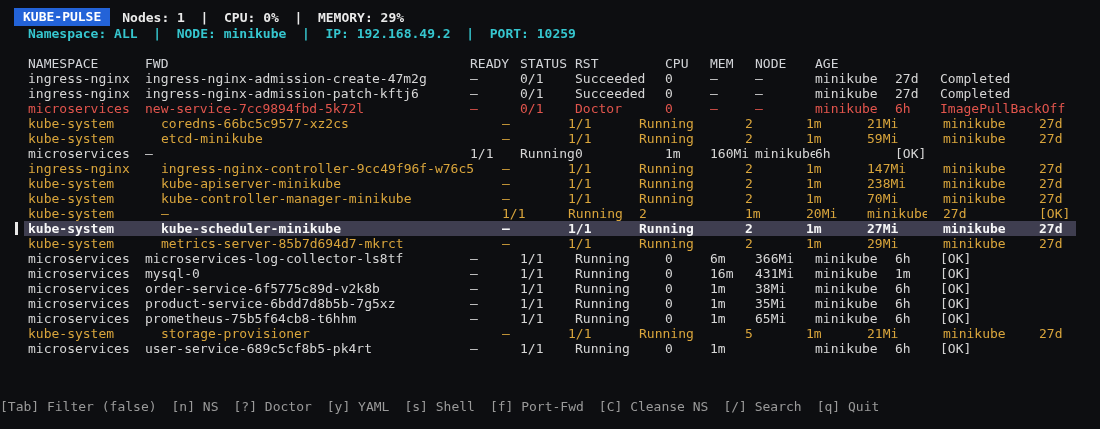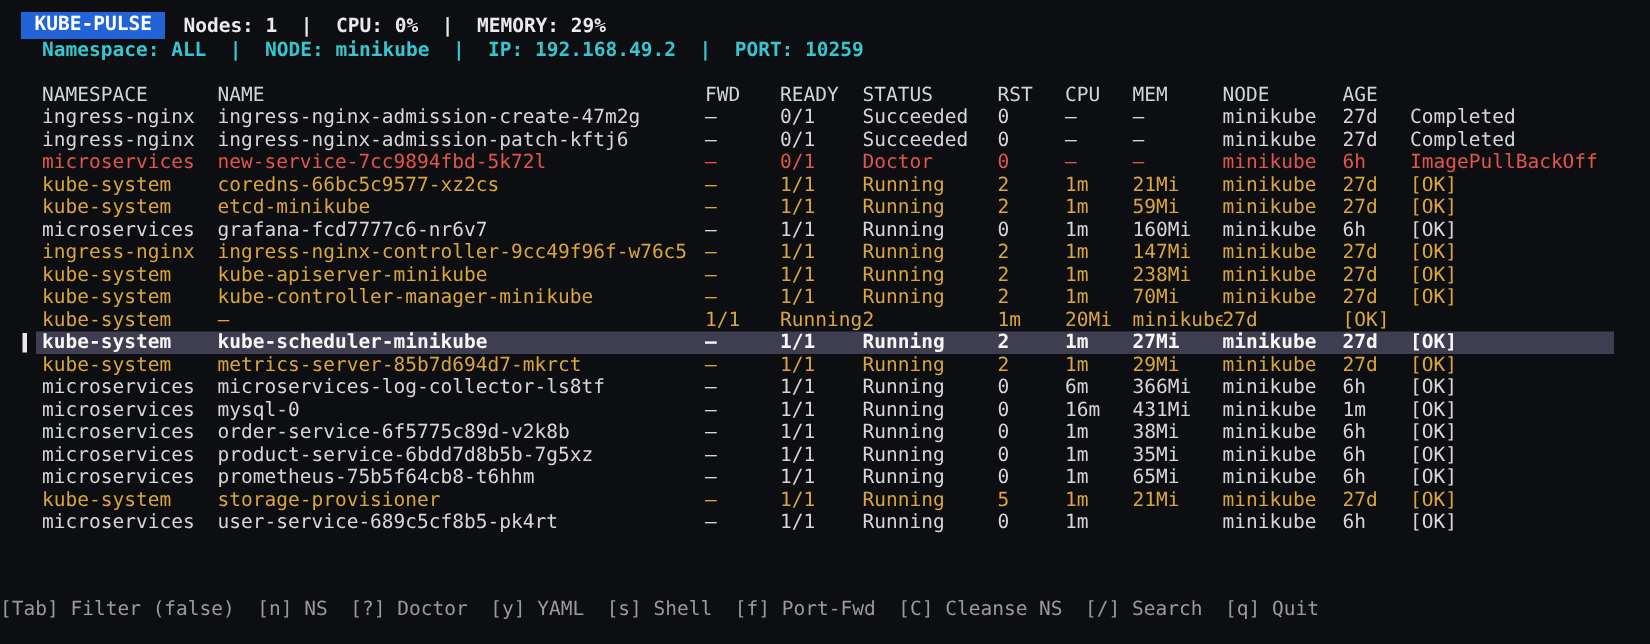--- a/index.html
+++ b/index.html
@@ -37,21 +37,21 @@
     position:relative;
     display:grid;
     grid-template-columns: 117px 325px 50px 55px 90px 45px 45px 60px 80px 45px auto;
     margin:0 24px; padding-left:4px;
     height:15px; line-height:15px;
     white-space:pre;
   }
   .row span { overflow:hidden; }
   .row.header { color: var(--header_text, #d2d4d8); }
   .row.default { color: var(--text, #d6d6d6); }
-  .row.amber { color: var(--amber, #d9a53c); }
+  .row.amber { color: var(--amber, #d9a53c); gap: 16px; }
   .row.red { color: var(--red, #e2554d); }
   .row.selected {
     background: var(--selected_bg, #3f3e50);
     color: var(--selected_text, #f7f7f7);
     font-weight: bold;
   }
   .row.selected::before {
     content:""; position:absolute; left:-9px; top:1px;
     width:3px; height:13px;
     background: var(--cursor, #e8e8e8);
@@ -67,28 +67,28 @@
 <div class="screen">
 
   <div class="title-bar">
     <span class="badge">KUBE-PULSE</span>
     <span class="stats">Nodes: 1  |  CPU: 0%  |  MEMORY: 29%</span>
   </div>
 
   <div class="context-bar">Namespace: ALL  |  NODE: minikube  |  IP: 192.168.49.2  |  PORT: 10259</div>
 
   <div class="table">
-    <div class="row header" id="header-row"><span>NAMESPACE</span><span>NAME</span><span>FWD</span><span>READY</span><span>STATUS</span><span>RST</span><span>CPU</span><span>MEM</span><span>NODE</span><span>AGE</span></div>
+    <div class="row header" id="header-row"><span>NAMESPACE</span><span>FWD</span><span>READY</span><span>STATUS</span><span>RST</span><span>CPU</span><span>MEM</span><span>NODE</span><span>AGE</span></div>
     <div id="rows">
         <div class="row default"><span>ingress-nginx</span><span>ingress-nginx-admission-create-47m2g</span><span>–</span><span>0/1</span><span>Succeeded</span><span>0</span><span>–</span><span>–</span><span>minikube</span><span>27d</span><span>Completed</span></div>
         <div class="row default"><span>ingress-nginx</span><span>ingress-nginx-admission-patch-kftj6</span><span>–</span><span>0/1</span><span>Succeeded</span><span>0</span><span>–</span><span>–</span><span>minikube</span><span>27d</span><span>Completed</span></div>
         <div class="row red"><span>microservices</span><span>new-service-7cc9894fbd-5k72l</span><span>–</span><span>0/1</span><span>Doctor</span><span>0</span><span>–</span><span>–</span><span>minikube</span><span>6h</span><span>ImagePullBackOff</span></div>
         <div class="row amber"><span>kube-system</span><span>coredns-66bc5c9577-xz2cs</span><span>–</span><span>1/1</span><span>Running</span><span>2</span><span>1m</span><span>21Mi</span><span>minikube</span><span>27d</span><span>[OK]</span></div>
         <div class="row amber"><span>kube-system</span><span>etcd-minikube</span><span>–</span><span>1/1</span><span>Running</span><span>2</span><span>1m</span><span>59Mi</span><span>minikube</span><span>27d</span><span>[OK]</span></div>
-        <div class="row default"><span>microservices</span><span>grafana-fcd7777c6-nr6v7</span><span>–</span><span>1/1</span><span>Running</span><span>0</span><span>1m</span><span>160Mi</span><span>minikube</span><span>6h</span><span>[OK]</span></div>
+        <div class="row default"><span>microservices</span><span>–</span><span>1/1</span><span>Running</span><span>0</span><span>1m</span><span>160Mi</span><span>minikube</span><span>6h</span><span>[OK]</span></div>
         <div class="row amber"><span>ingress-nginx</span><span>ingress-nginx-controller-9cc49f96f-w76c5</span><span>–</span><span>1/1</span><span>Running</span><span>2</span><span>1m</span><span>147Mi</span><span>minikube</span><span>27d</span><span>[OK]</span></div>
         <div class="row amber"><span>kube-system</span><span>kube-apiserver-minikube</span><span>–</span><span>1/1</span><span>Running</span><span>2</span><span>1m</span><span>238Mi</span><span>minikube</span><span>27d</span><span>[OK]</span></div>
         <div class="row amber"><span>kube-system</span><span>kube-controller-manager-minikube</span><span>–</span><span>1/1</span><span>Running</span><span>2</span><span>1m</span><span>70Mi</span><span>minikube</span><span>27d</span><span>[OK]</span></div>
         <div class="row amber"><span>kube-system</span><span>–</span><span>1/1</span><span>Running</span><span>2</span><span>1m</span><span>20Mi</span><span>minikube</span><span>27d</span><span>[OK]</span></div>
         <div class="row amber selected"><span>kube-system</span><span>kube-scheduler-minikube</span><span>–</span><span>1/1</span><span>Running</span><span>2</span><span>1m</span><span>27Mi</span><span>minikube</span><span>27d</span><span>[OK]</span></div>
         <div class="row amber"><span>kube-system</span><span>metrics-server-85b7d694d7-mkrct</span><span>–</span><span>1/1</span><span>Running</span><span>2</span><span>1m</span><span>29Mi</span><span>minikube</span><span>27d</span><span>[OK]</span></div>
         <div class="row default"><span>microservices</span><span>microservices-log-collector-ls8tf</span><span>–</span><span>1/1</span><span>Running</span><span>0</span><span>6m</span><span>366Mi</span><span>minikube</span><span>6h</span><span>[OK]</span></div>
         <div class="row default"><span>microservices</span><span>mysql-0</span><span>–</span><span>1/1</span><span>Running</span><span>0</span><span>16m</span><span>431Mi</span><span>minikube</span><span>1m</span><span>[OK]</span></div>
         <div class="row default"><span>microservices</span><span>order-service-6f5775c89d-v2k8b</span><span>–</span><span>1/1</span><span>Running</span><span>0</span><span>1m</span><span>38Mi</span><span>minikube</span><span>6h</span><span>[OK]</span></div>
         <div class="row default"><span>microservices</span><span>product-service-6bdd7d8b5b-7g5xz</span><span>–</span><span>1/1</span><span>Running</span><span>0</span><span>1m</span><span>35Mi</span><span>minikube</span><span>6h</span><span>[OK]</span></div>

